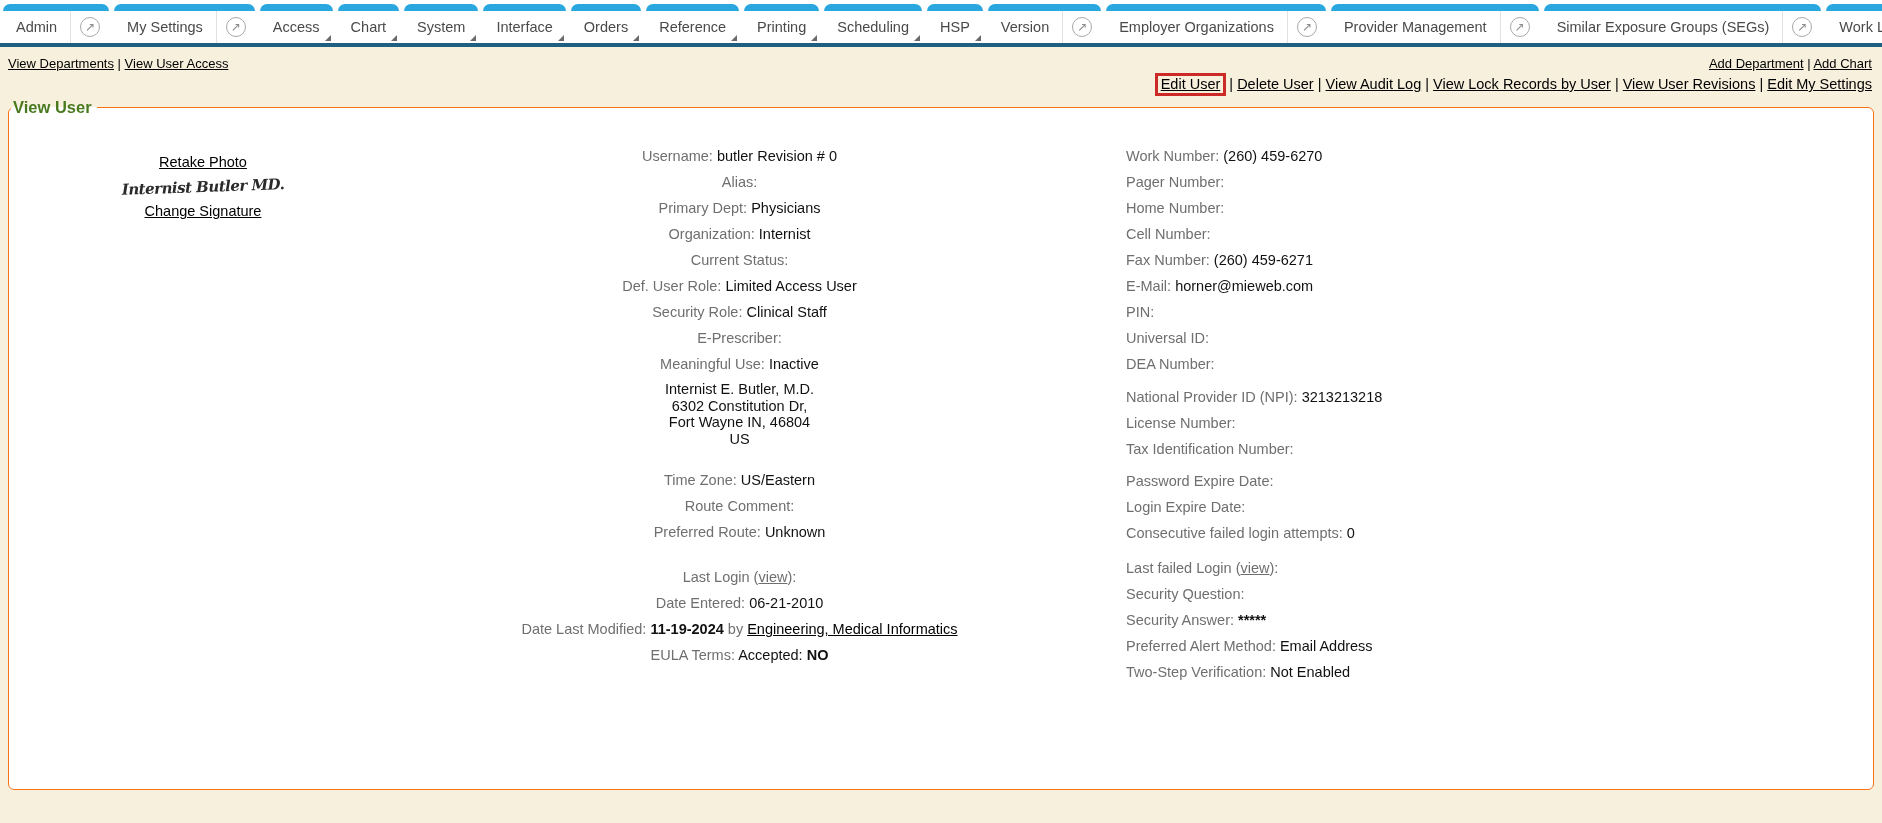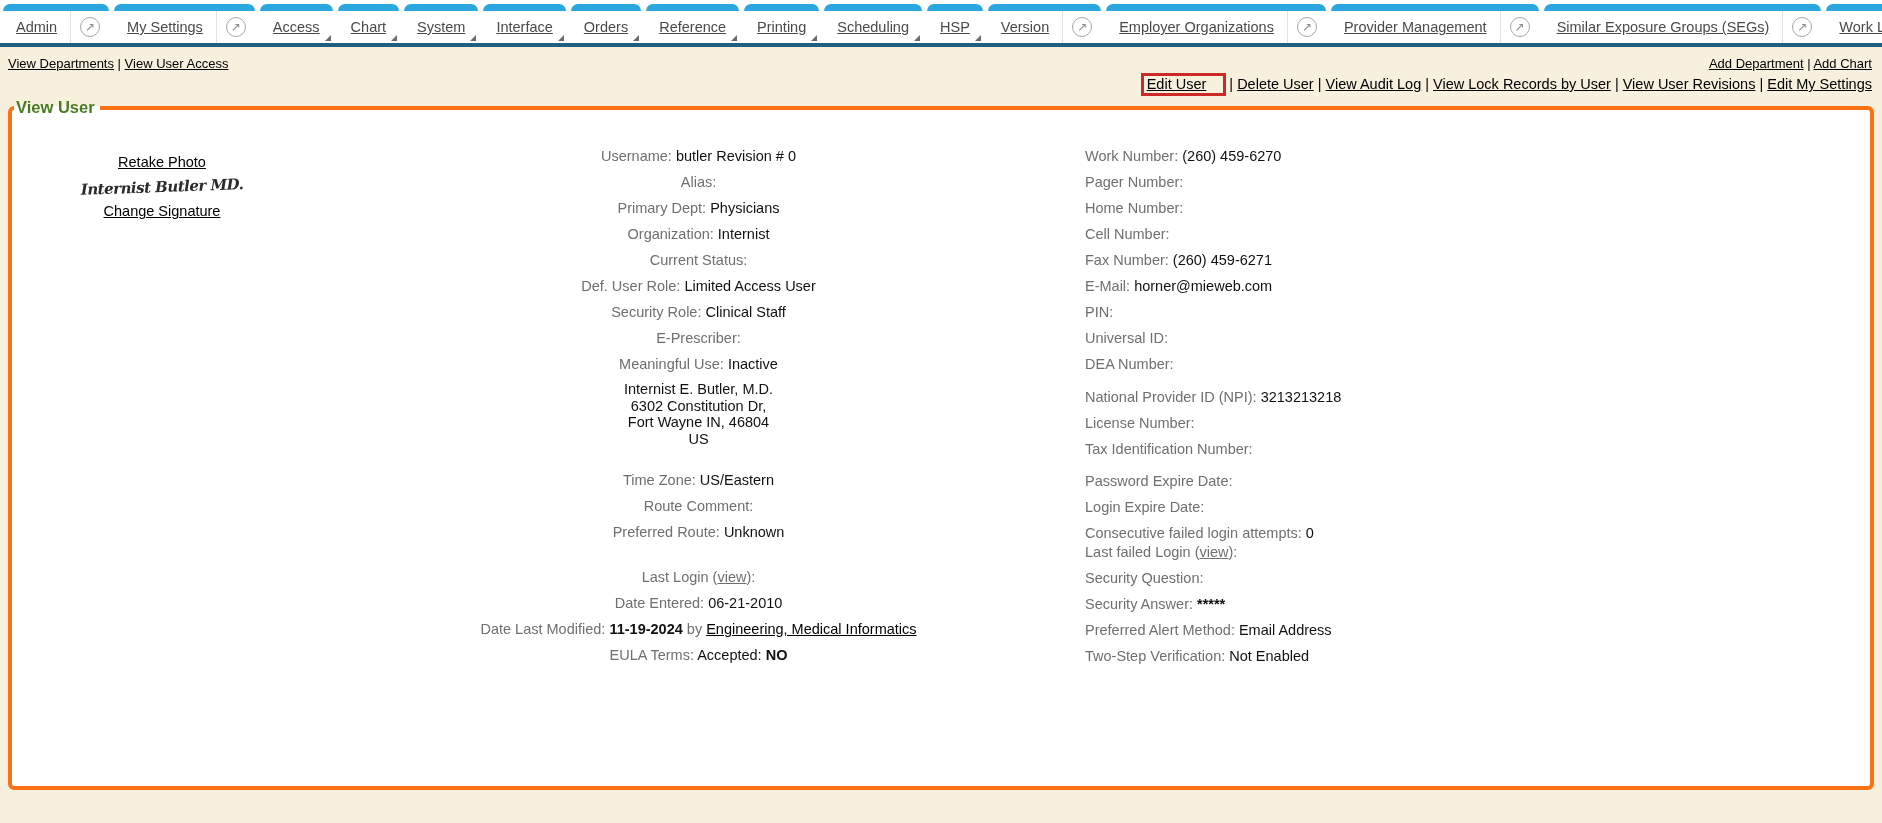--- a/index.html
+++ b/index.html
@@ -29,21 +29,21 @@
     cursor: pointer;
     position: relative;
     flex: 0 0 auto;
   }
   .tab-top { height: 7px; background: #2aa7df; }
   .tab-body {
     display: flex; align-items: center;
     height: 32px;
     font-size: 14.5px; color: #4a4a4a;
   }
-  .tab-label { padding: 0 13px; text-decoration: underline; }
+  .tab-label { padding: 0 13px; }
   .tab-extseg {
     border-left: 1px solid #e2e2e2;
     height: 100%; display: flex; align-items: center;
     padding: 0 9px;
   }
   .ext-circle {
     width: 20px; height: 20px;
     border: 1px solid #a8a8a8; border-radius: 50%;
     display: flex; align-items: center; justify-content: center;
     color: #8b8b8b; font-size: 12px; line-height: 1;
@@ -60,57 +60,57 @@
   .links-row { display: flex; justify-content: space-between; align-items: flex-start; font-size: 13px; }
   .links-row2 { display: flex; justify-content: flex-end; font-size: 14.5px; margin-top: 5px; }
   .links-group { white-space: nowrap; }
   .links-group a {
     color: #000; text-decoration: underline; cursor: pointer;
   }
   .sep { color: #000; }
   .hl-box {
     display: inline-block;
     border: 3px solid #cc2a27;
-    padding: 0 17px 1px 3px;
+    padding: 0 3px 1px 3px;
     margin: -3px -1px -4px -1px;
   }
   
   fieldset.viewuser {
     margin: 6px 8px 0 8px;
     background: #ffffff;
-    border: 4px solid #f97316;
+    border: 1px solid #f97316;
     border-radius: 6px;
     min-height: 692px;
     padding: 0;
   }
   legend.viewuser-legend {
     margin-left: 2px;
     padding: 0 5px 0 2px;
     font-size: 16.5px; font-weight: bold;
     color: #4a7a20;
   }
-  .columns { display: flex; padding-top: 30px; }
+  .columns { display: flex; padding-top: 30px; padding-left: 44px; }
   .col-photo {
     width: 300px; flex: 0 0 auto;
     text-align: center; padding-top: 6px;
   }
   .col-photo a { color: #000; text-decoration: underline; font-size: 14.5px; cursor: pointer; }
   .signature {
     font-family: "DejaVu Serif", serif;
     font-style: italic; font-weight: bold;
     font-size: 15px; color: #2a2a2a;
     transform: rotate(-2deg);
     letter-spacing: -0.5px;
     margin: 7px 0 6px 0;
   }
   .col-mid { width: 773px; flex: 0 0 auto; text-align: center; }
   .col-right { flex: 1 1 auto; }
   
   .frow { font-size: 14.5px; line-height: 19px; margin-bottom: 7px; white-space: nowrap; }
-  .frow.tight { margin-bottom: 0; }
+  .frow.tight { margin-bottom: 16px; }
   .lbl { color: #6f6f6f; }
   .val { color: #111; }
   .val-b, .b { color: #111; font-weight: bold; }
   .lbl a { color: #6f6f6f; text-decoration: underline; cursor: pointer; }
   .frow a.blk { color: #000; text-decoration: underline; cursor: pointer; }
   .address { font-size: 14.5px; line-height: 16.5px; color: #111; margin-bottom: 4px; }
   .vgap { width: 100%; }
 </style>
 </head>
 <body>

